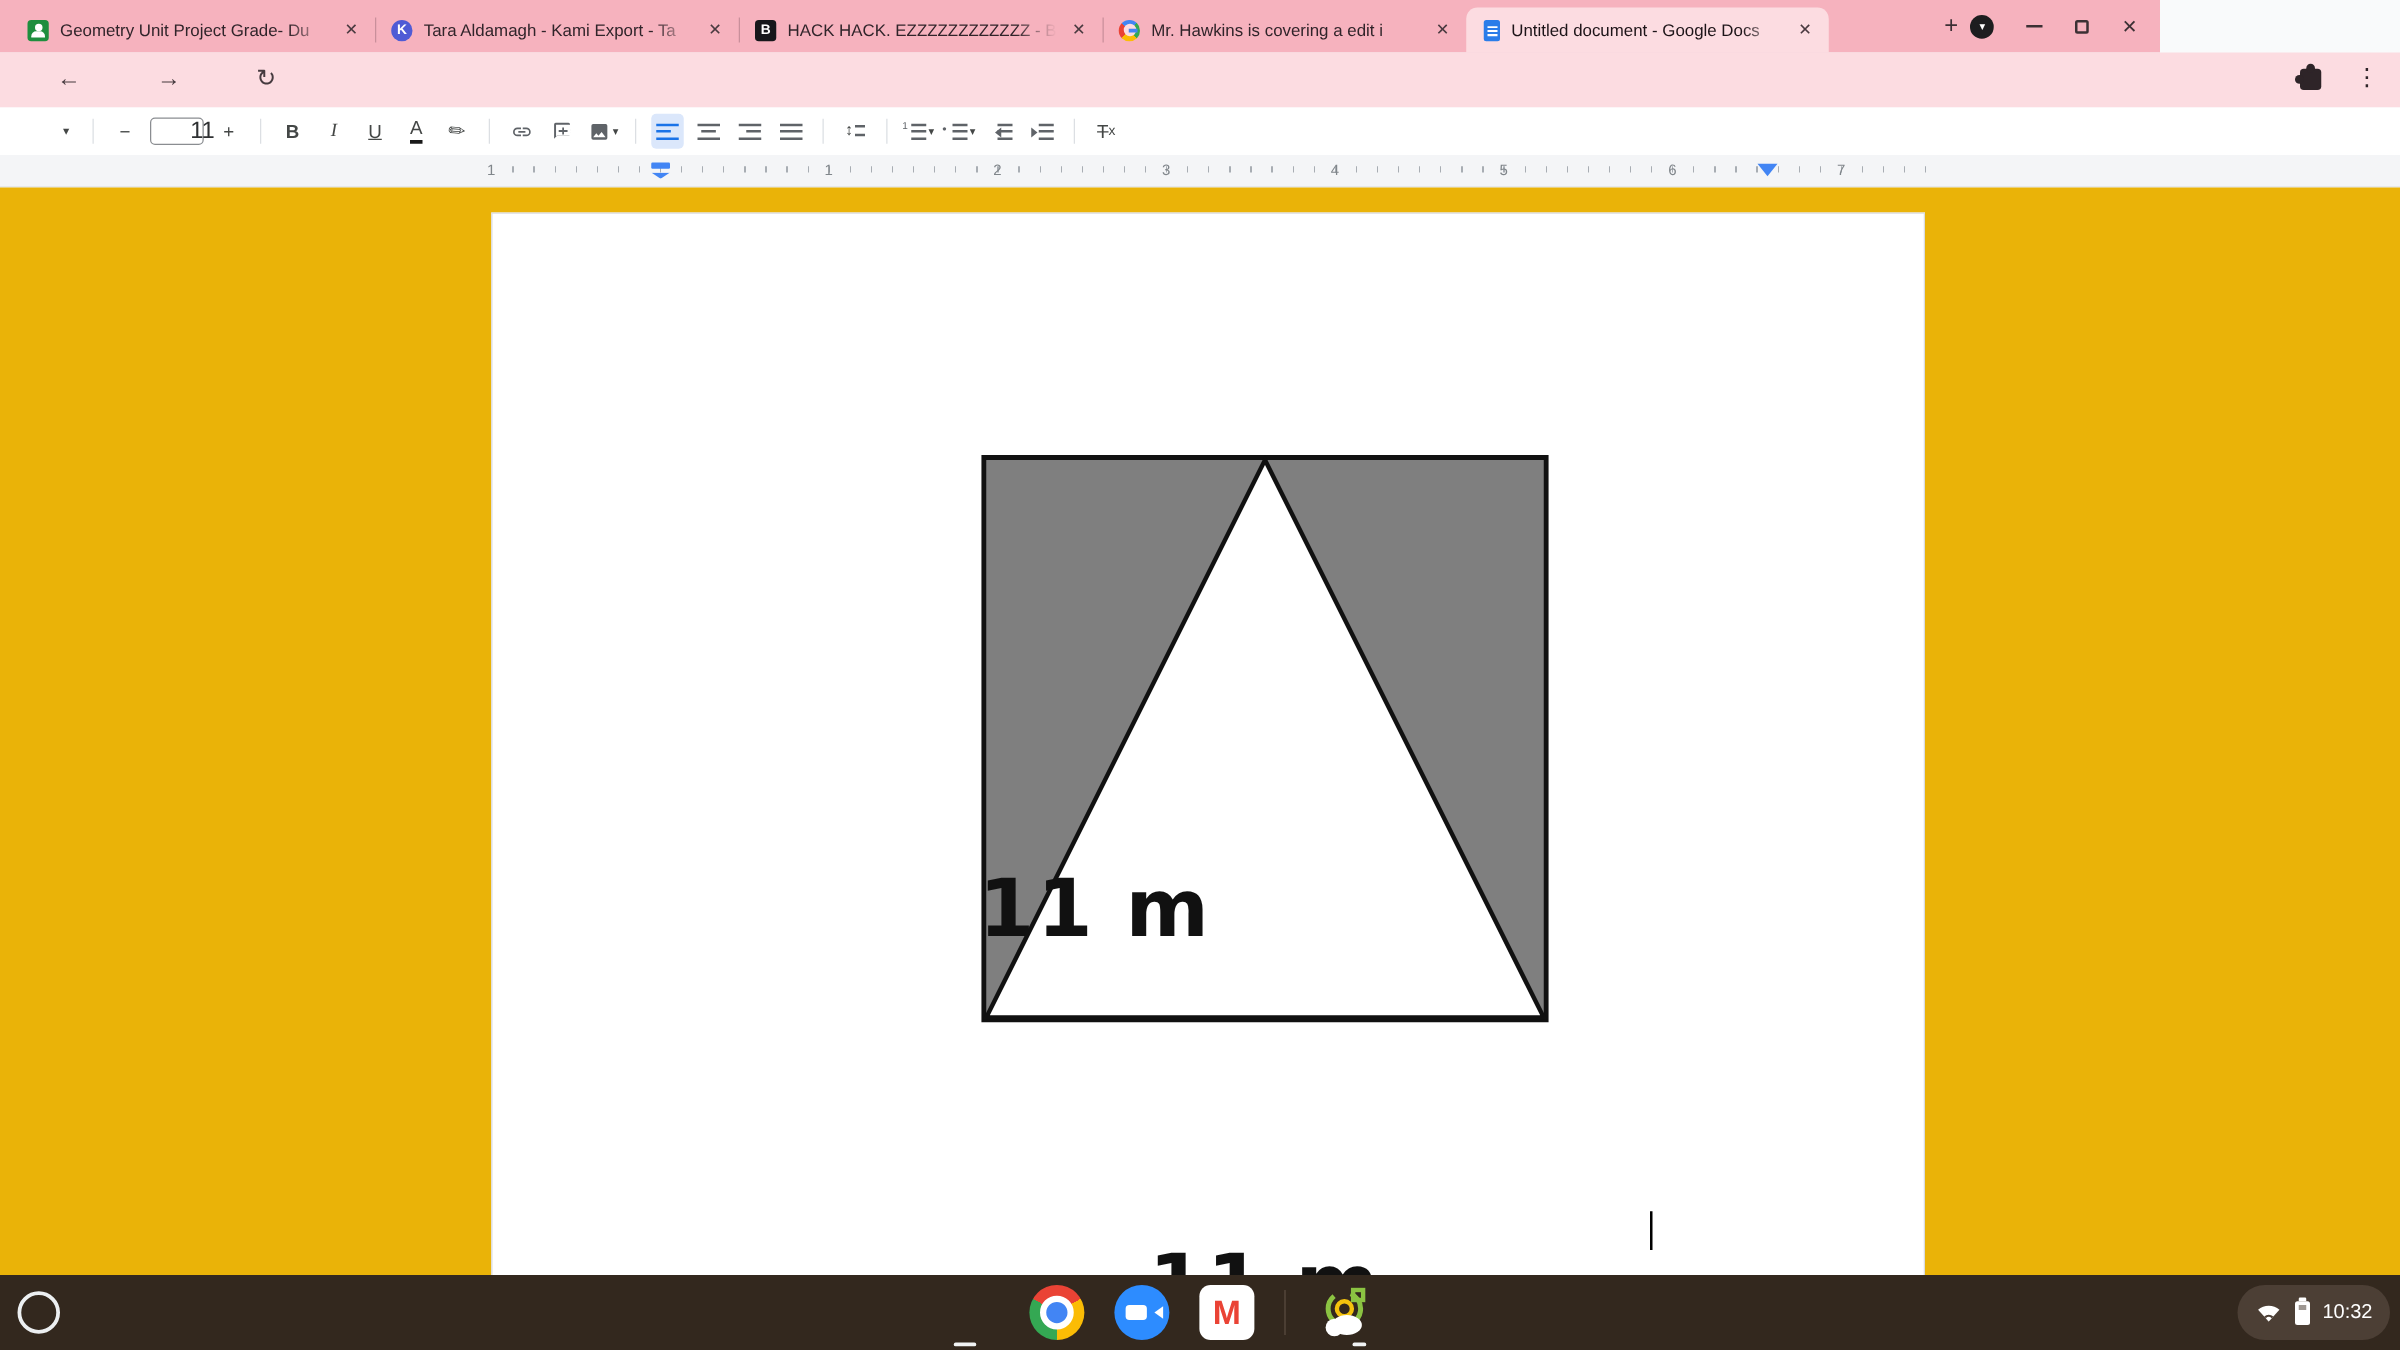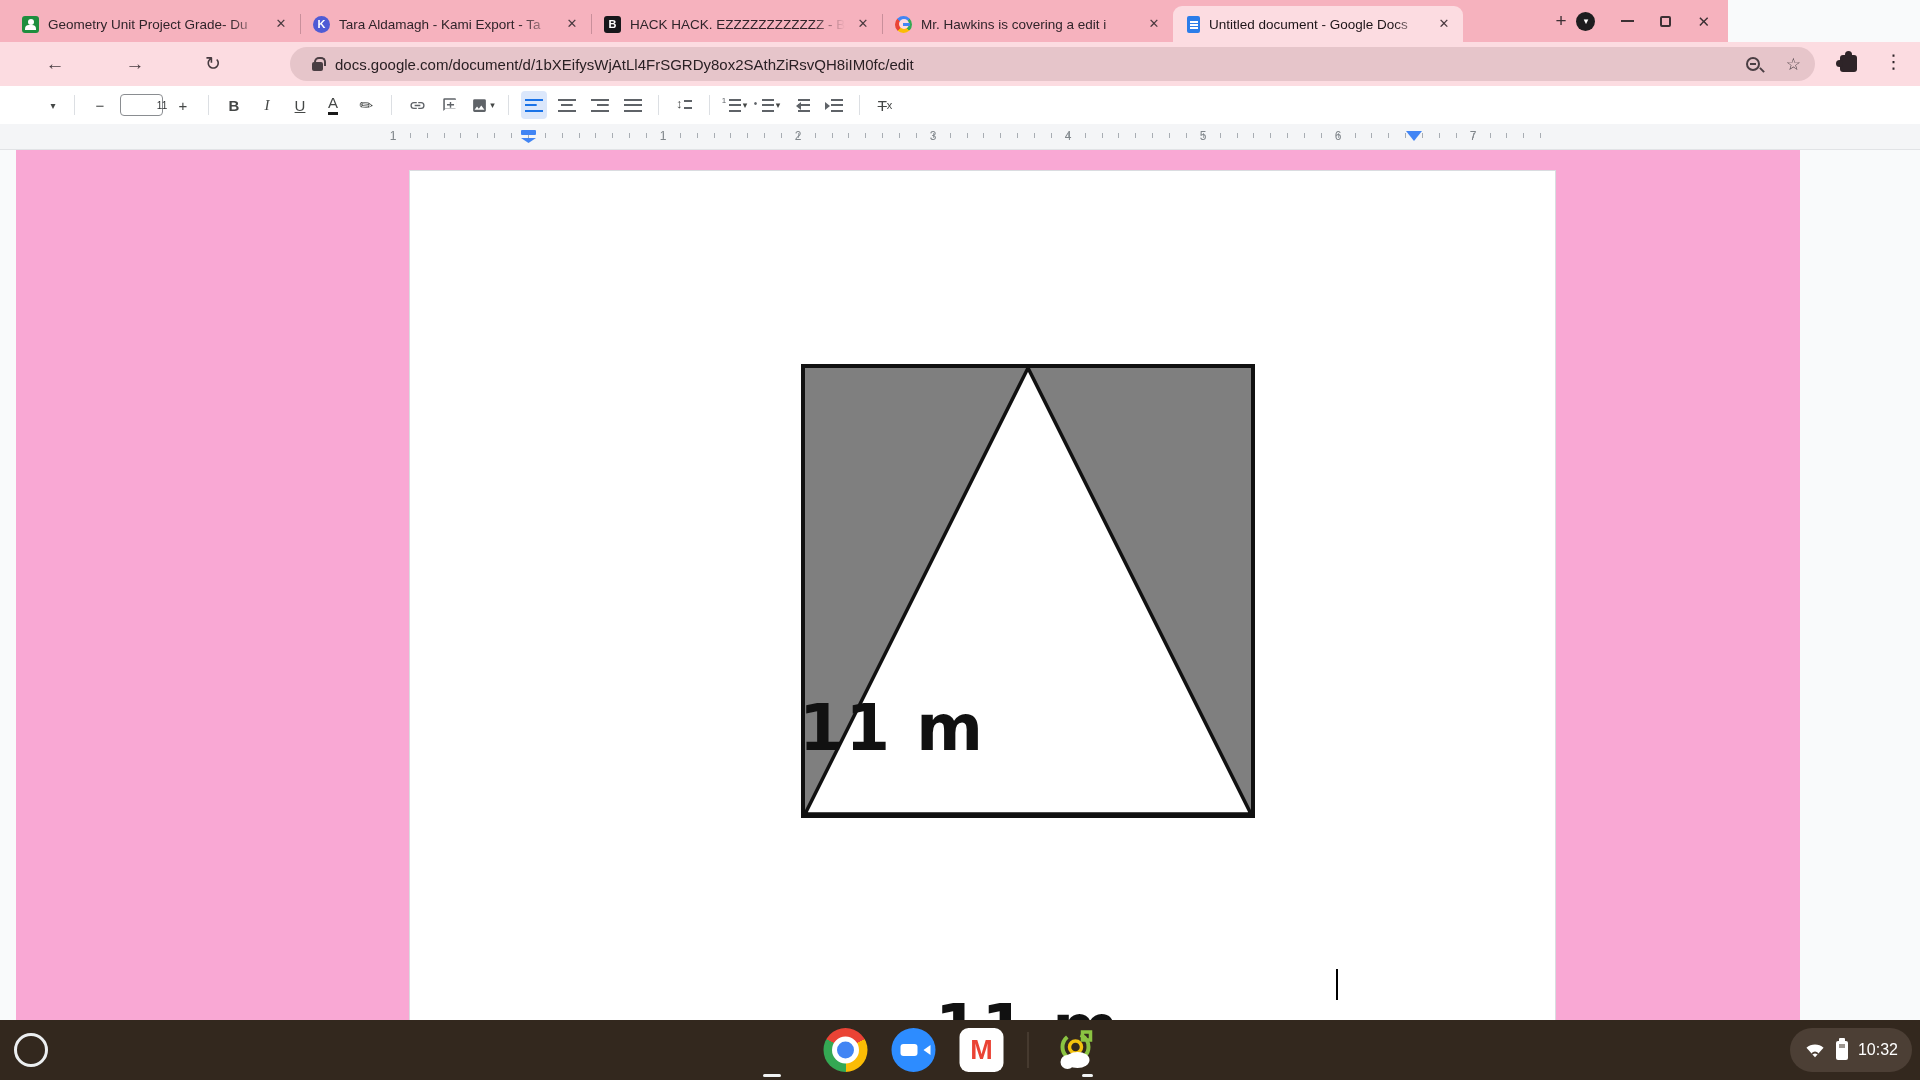--- a/index.html
+++ b/index.html
@@ -51,21 +51,21 @@
   .puzzle { position:absolute; left:1840px; top:13px; width:17px; height:17px; background:#2e2428; border-radius:3px; }
   .puzzle::before { content:""; position:absolute; left:5px; top:-4px; width:7px; height:7px; border-radius:50%; background:#2e2428; }
   .puzzle::after { content:""; position:absolute; left:-4px; top:5px; width:7px; height:7px; border-radius:50%; background:#2e2428; }
   .kebab { position:absolute; left:1884px; top:8px; font-size:19px; color:#2e2428; }
 
   
   .dtoolbar { position:absolute; top:86px; left:0; width:1920px; height:38px; background:#ffffff; display:flex; align-items:center; gap:7px; padding-left:44px; color:#444746; }
   .ti { min-width:26px; height:28px; display:flex; align-items:center; justify-content:center; font-size:15px; border-radius:4px; flex:none; }
   .ti.small { min-width:18px; }
   .tsep { width:1px; height:20px; background:#dcdfe3; margin:0 5px; flex:none; }
-  .fsize { width:34px; height:22px; border:1px solid #8a8d91; border-radius:4px; font-size:10px; display:flex; align-items:center; justify-content:center; color:#2f3133;padding-left:41px; }
+  .fsize { width:34px; height:22px; border:1px solid #8a8d91; border-radius:4px; font-size:19px; display:flex; align-items:center; justify-content:center; color:#2f3133;padding-left:41px; }
   .bold { font-weight:bold; }
   .ital { font-style:italic; font-family:"Liberation Serif",serif; }
   .undl { text-decoration:underline; }
   .acolor { border-bottom:3px solid #1a1a1a; line-height:1; height:20px; }
   .pen { transform:rotate(-40deg); font-size:16px; }
   .bars { position:relative; width:18px; height:13px; }
   .bars::before { content:""; position:absolute; inset:0; background:
       linear-gradient(#5f6368 0 0) left top/100% 2px no-repeat,
       linear-gradient(#5f6368 0 0) left 5.5px/65% 2px no-repeat,
       linear-gradient(#5f6368 0 0) left bottom/100% 2px no-repeat; }
@@ -115,21 +115,21 @@
   .ruler { position:absolute; top:124px; left:0; width:1920px; height:26px; background:#f4f5f7; border-bottom:1px solid #e1e3e6; }
   .ticks { position:absolute; left:393px; top:9px; width:1148px; height:5px;
       background:repeating-linear-gradient(90deg,#a8adb3 0 1px,transparent 1px 16.87px); }
   .rnum { position:absolute; top:5px; font-size:12px; color:#80868b; transform:translateX(-50%); }
   .lmarker { position:absolute; left:521px; top:6px; width:15px; }
   .lmarker .b1 { width:15px; height:5px; background:#4285f4; border-radius:1px; }
   .lmarker .b2 { width:15px; height:5px; background:#4285f4; margin-top:3px; clip-path:polygon(0 0,100% 0,50% 100%); }
   .rmarker { position:absolute; left:1406px; top:7px; width:0; height:0; border:8px solid transparent; border-top:10px solid #4285f4; }
 
   
-  .canvas { position:absolute; top:150px; left:16px; width:1784px; height:870px; background:#f9a8d4; overflow:hidden; }
+  .canvas { position:absolute; top:150px; left:0; width:1920px; height:870px; background:#eab308; overflow:hidden; }
   .page { position:absolute; left:393px; top:20px; width:1147px; height:900px; background:#ffffff; border:1px solid #dadce0; }
   .figure { position:absolute; left:391px; top:193px; }
   .side-label { position:absolute; left:195px; top:520px; width:380px; text-align:right;
       font:700 64px "DejaVu Sans", sans-serif; color:#111; letter-spacing:2px; }
   .base-label { position:absolute; left:391px; top:820px; width:454px; text-align:center;
       font:700 64px "DejaVu Sans", sans-serif; color:#111; letter-spacing:2px; }
   .caret { position:absolute; left:926px; top:798px; width:2px; height:31px; background:#000; }
 
   
   .shelf { position:absolute; top:1020px; left:0; width:1920px; height:60px; background:#33281e; }
@@ -196,26 +196,20 @@
       <div class="ctl-min"></div>
       <div class="ctl-max"></div>
       <div class="ctl-close">✕</div>
     </div>
   </div>
 
   <div class="navrow">
     <div class="navbtn" style="left:40px">←</div>
     <div class="navbtn" style="left:120px">→</div>
     <div class="navbtn" style="left:198px">↻</div>
-    <div class="urlpill">
-      <span class="lock"></span>
-      <span class="url">docs.google.com/document/d/1bXEifysWjAtLl4FrSGRDy8ox2SAthZiRsvQH8iIM0fc/edit</span>
-      <span class="zoomout"></span>
-      <span class="pill-ic">☆</span>
-    </div>
     <div class="puzzle"></div>
     <div class="kebab">⋮</div>
   </div>
 
   <div class="dtoolbar">
     <span class="ti small" style="font-size:10px">▾</span>
     <span class="tsep"></span>
     <span class="ti">−</span>
     <span class="fsize">11</span>
     <span class="ti">+</span>

